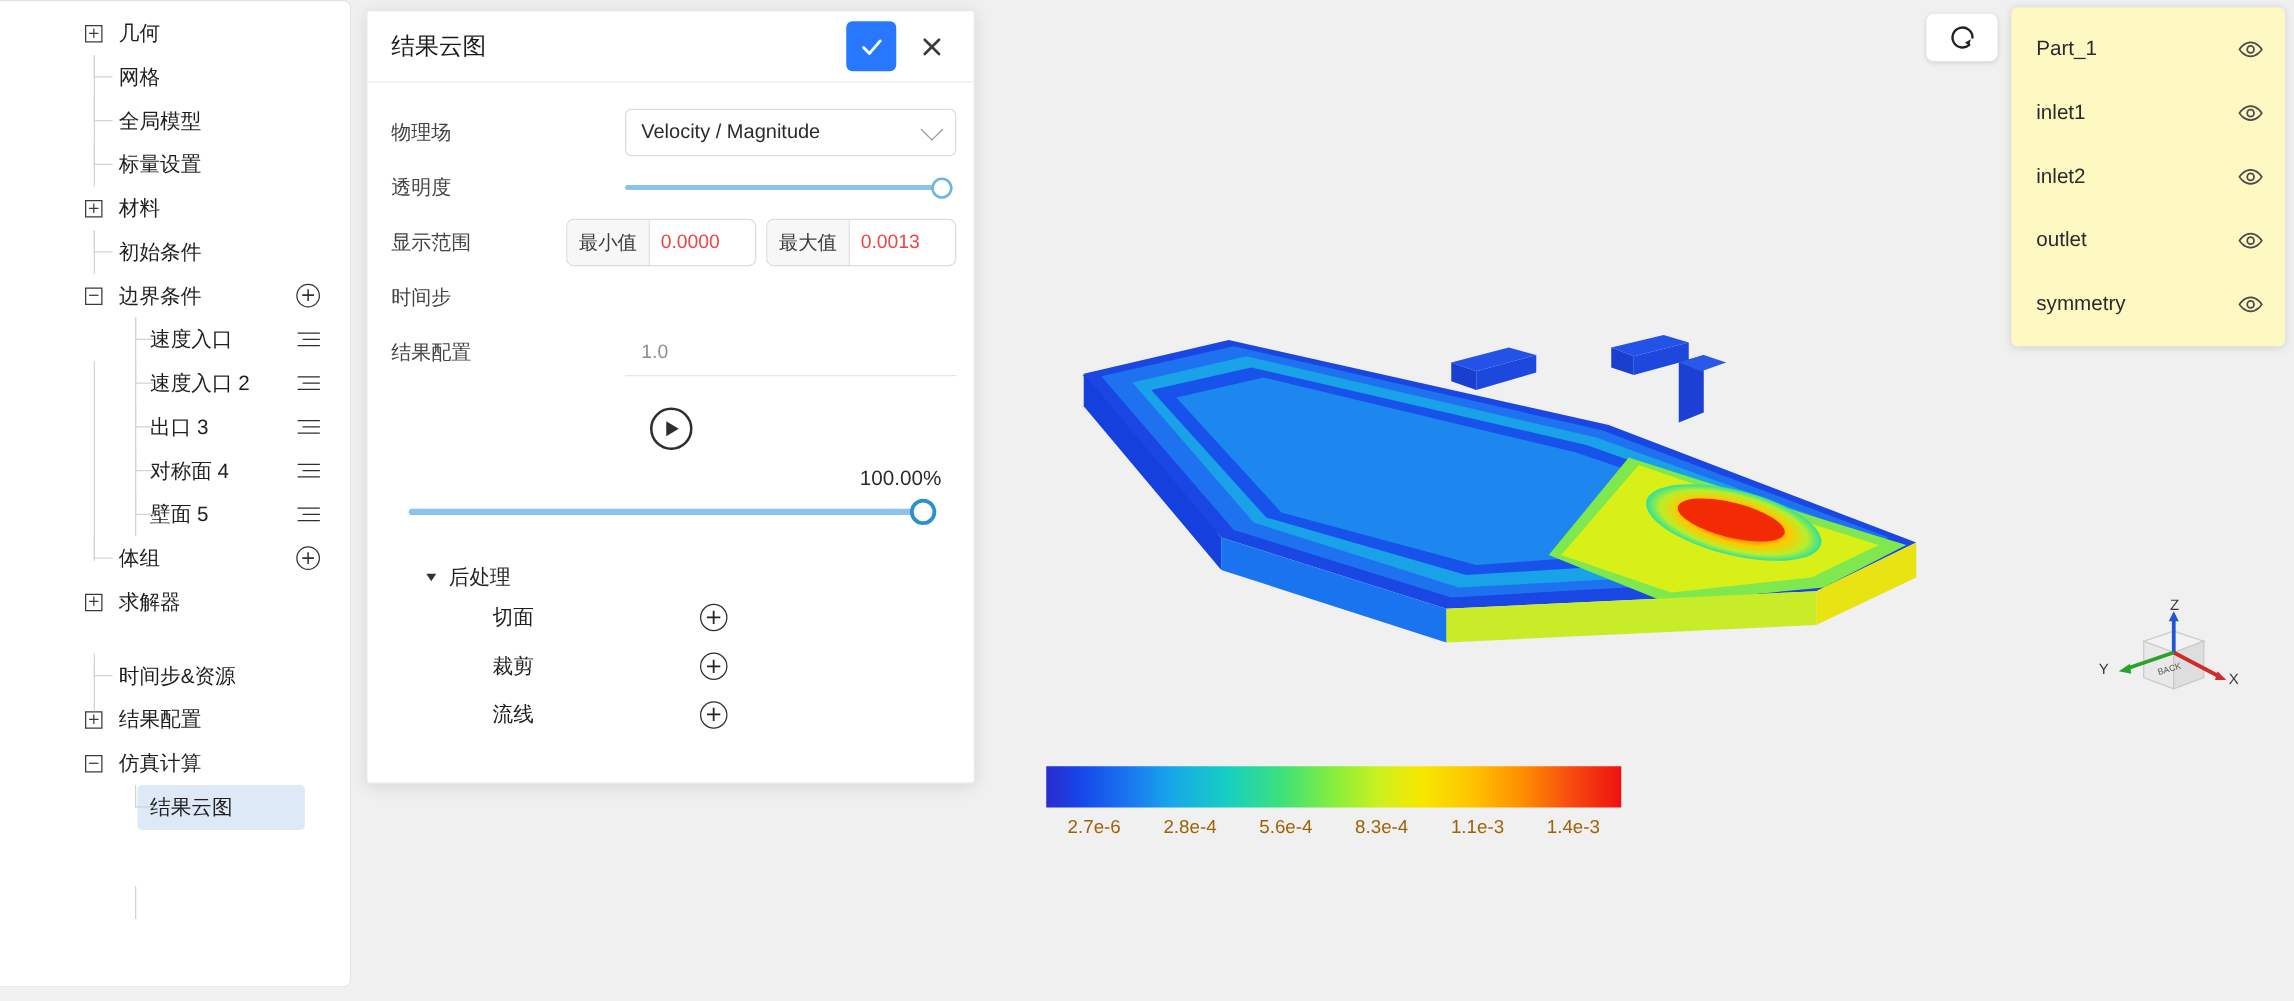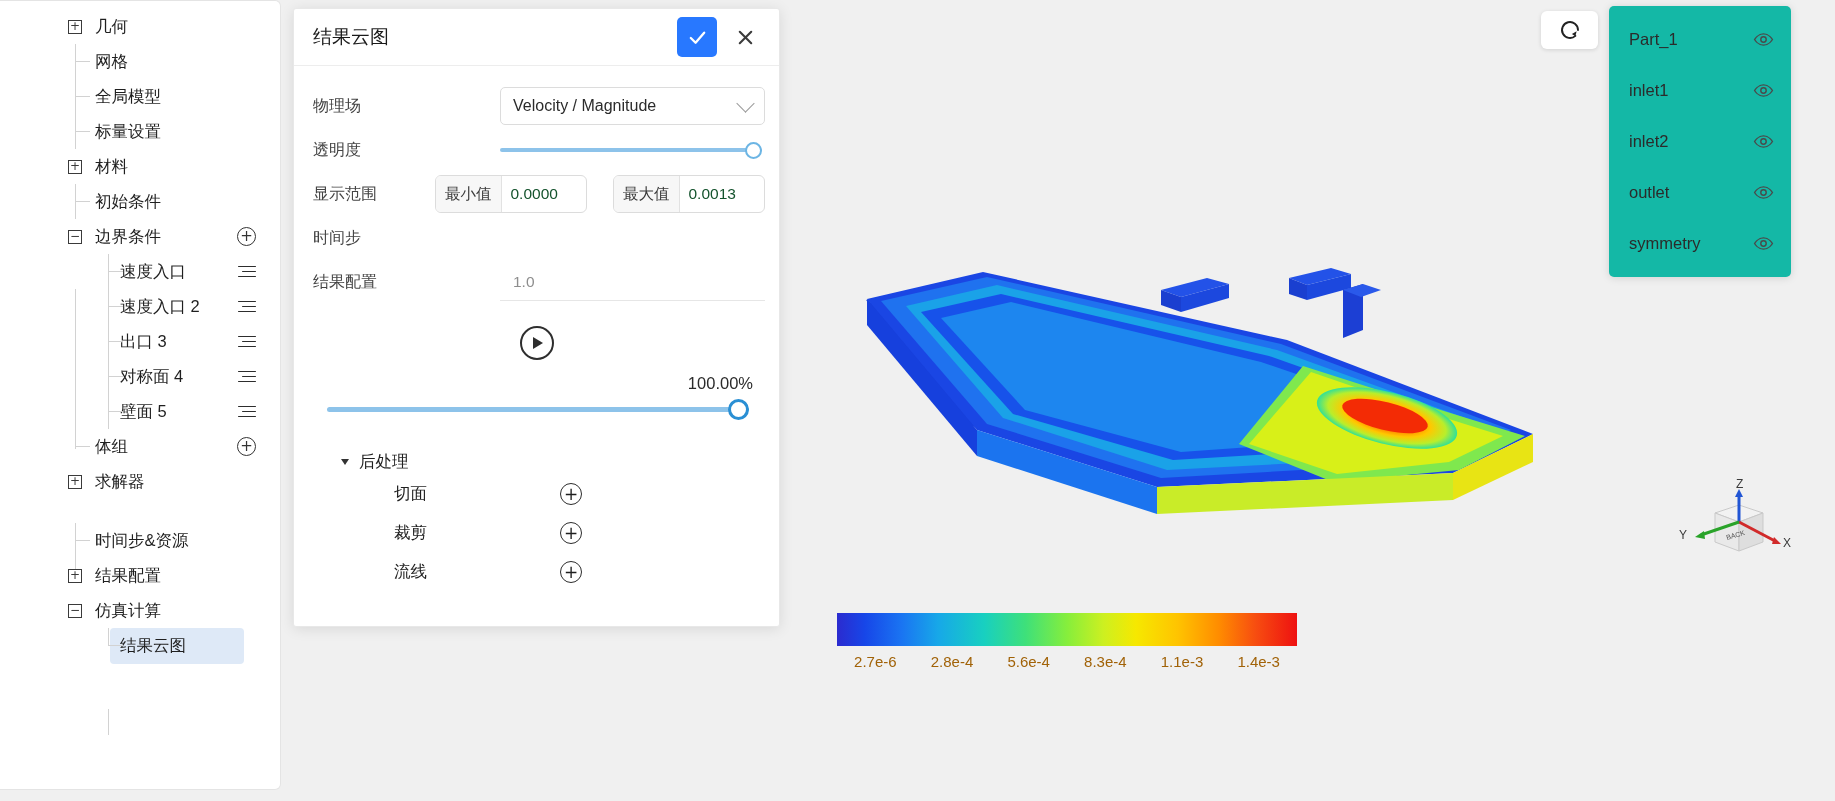--- a/index.html
+++ b/index.html
@@ -111,33 +111,33 @@
   
   .slider-wrap { position:relative; height:22px; display:flex; align-items:center; }
   .slider-track { height:4px; background:#8dc3ea; border-radius:3px; width:100%; }
   .slider-knob {
     position:absolute; width:17px;height:17px;border-radius:50%;
     background:#fff; border:2.5px solid #6cb5e4; right:0;
     cursor:pointer;
   }
 
   
-  .range-group { display:flex; gap:26px; }
+  .range-group { display:flex; gap:8px; }
   .rg {
     display:flex; height:38px; border:1px solid #dcdcdc; border-radius:6px; overflow:hidden;
     width:152px;
   }
   .rg .tag {
     background:#f7f7f7; border-right:1px solid #e2e2e2;
     display:flex;align-items:center;justify-content:center;
     font-size:15.5px; color:#3a3a3a; padding:0 9px; white-space:nowrap;
   }
   .rg .val {
     flex:1; display:flex; align-items:center; padding-left:9px;
-    font-size:15.5px; color:#14532d; overflow:hidden; white-space:nowrap;
+    font-size:15.5px; color:#ef4444; overflow:hidden; white-space:nowrap;
   }
 
   .underline-ctl {
     border-bottom:1px solid #e6e6e6; height:38px;
     display:flex;align-items:center; padding:0 12px 0 13px;
     font-size:15.5px; color:#8e8e8e; cursor:pointer;
   }
   .underline-ctl .cv { flex:1; }
 
   .play-row { display:flex; justify-content:center; margin-top:22px; }
@@ -179,22 +179,22 @@
 
   
   #reset-btn {
     position:absolute; left:1260px; top:11px; width:57px; height:38px;
     background:#fff; border-radius:6px; box-shadow:0 1px 4px rgba(0,0,0,.13);
     display:flex;align-items:center;justify-content:center; cursor:pointer; z-index:20;
   }
 
   
   #parts {
-    position:absolute; left:1328px; top:6px; width:182px;
-    background:#14b8a6; border-radius:5px; box-shadow:0 1px 8px rgba(0,0,0,.13);
+    position:absolute; left:1328px; top:6px; width:219px;
+    background:#fef9c3; border-radius:5px; box-shadow:0 1px 8px rgba(0,0,0,.13);
     padding:8px 0; z-index:20;
   }
   .part-row {
     height:51px; display:flex; align-items:center;
     padding:0 17px 0 20px; font-size:16.5px; color:#2b2b2b; cursor:pointer;
   }
   .part-row .pn { flex:1; }
   .eye { width:21px;height:21px; color:#4a4a4a; }
 
   

